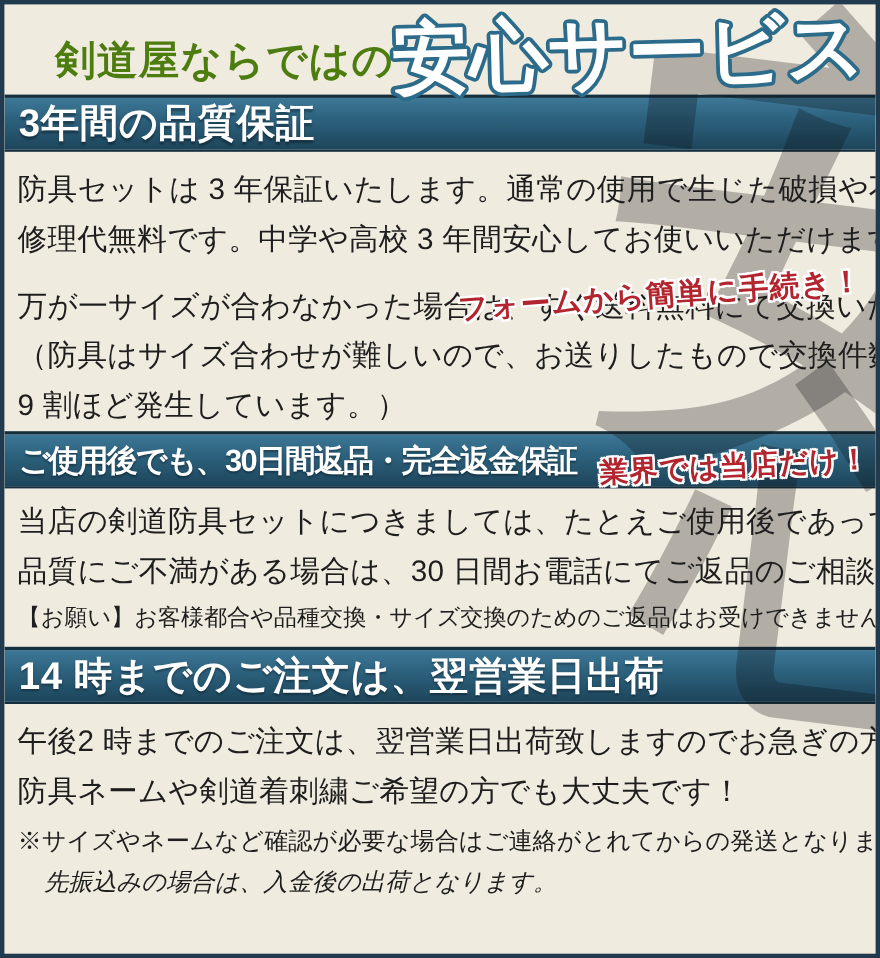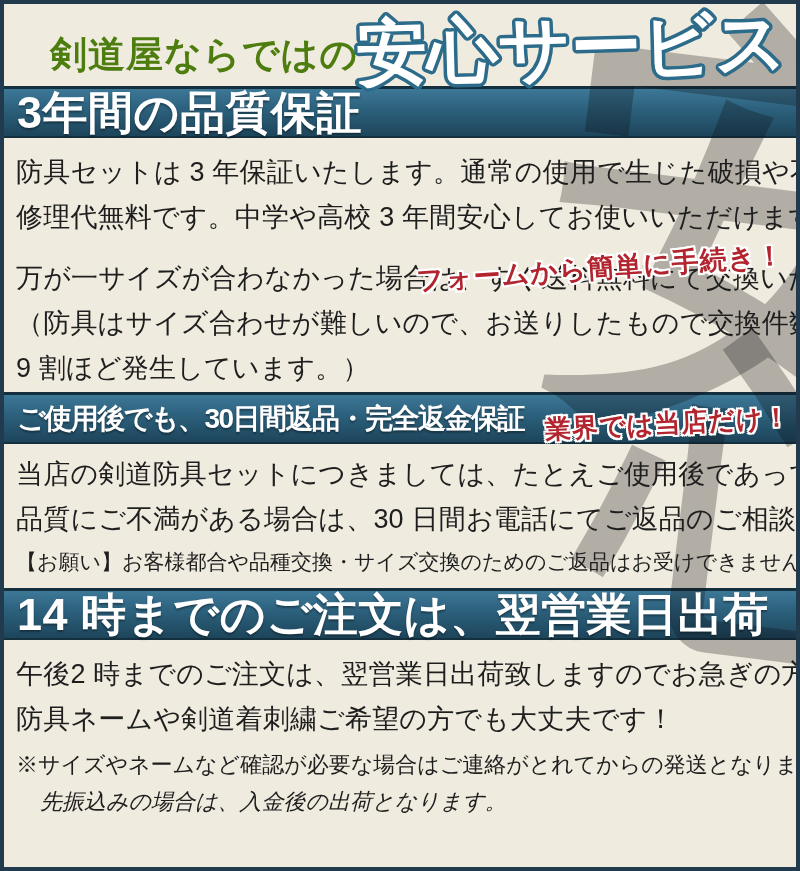--- a/index.html
+++ b/index.html
@@ -40,21 +40,21 @@
     background:linear-gradient(to bottom,#3d7897 0%,#2d627e 40%,#1d455b 100%);
     border-top:3px solid #14303f;
     border-bottom:2px solid #14303f;
     box-sizing:border-box;
     display:flex;align-items:center;
     padding-left:13px;
   }
   .banner-2{height:50px;}
   .banner h2{
     margin:0;position:relative;z-index:2;
-    color:#fff;font-size:45px;font-weight:bold;
+    color:#fff;font-size:35px;font-weight:bold;
     letter-spacing:0.5px;white-space:nowrap;
     text-shadow:0 2px 2px rgba(0,0,0,0.35);
   }
   .banner-3 h2{letter-spacing:-1.5px;font-size:28px;}
   
   .body{box-sizing:border-box;padding:8px 12px 0 12px;}
   .body p{
     margin:0;position:relative;z-index:2;
     font-size:27px;line-height:45px;color:#1e1e1e;
     white-space:nowrap;letter-spacing:0.2px;

